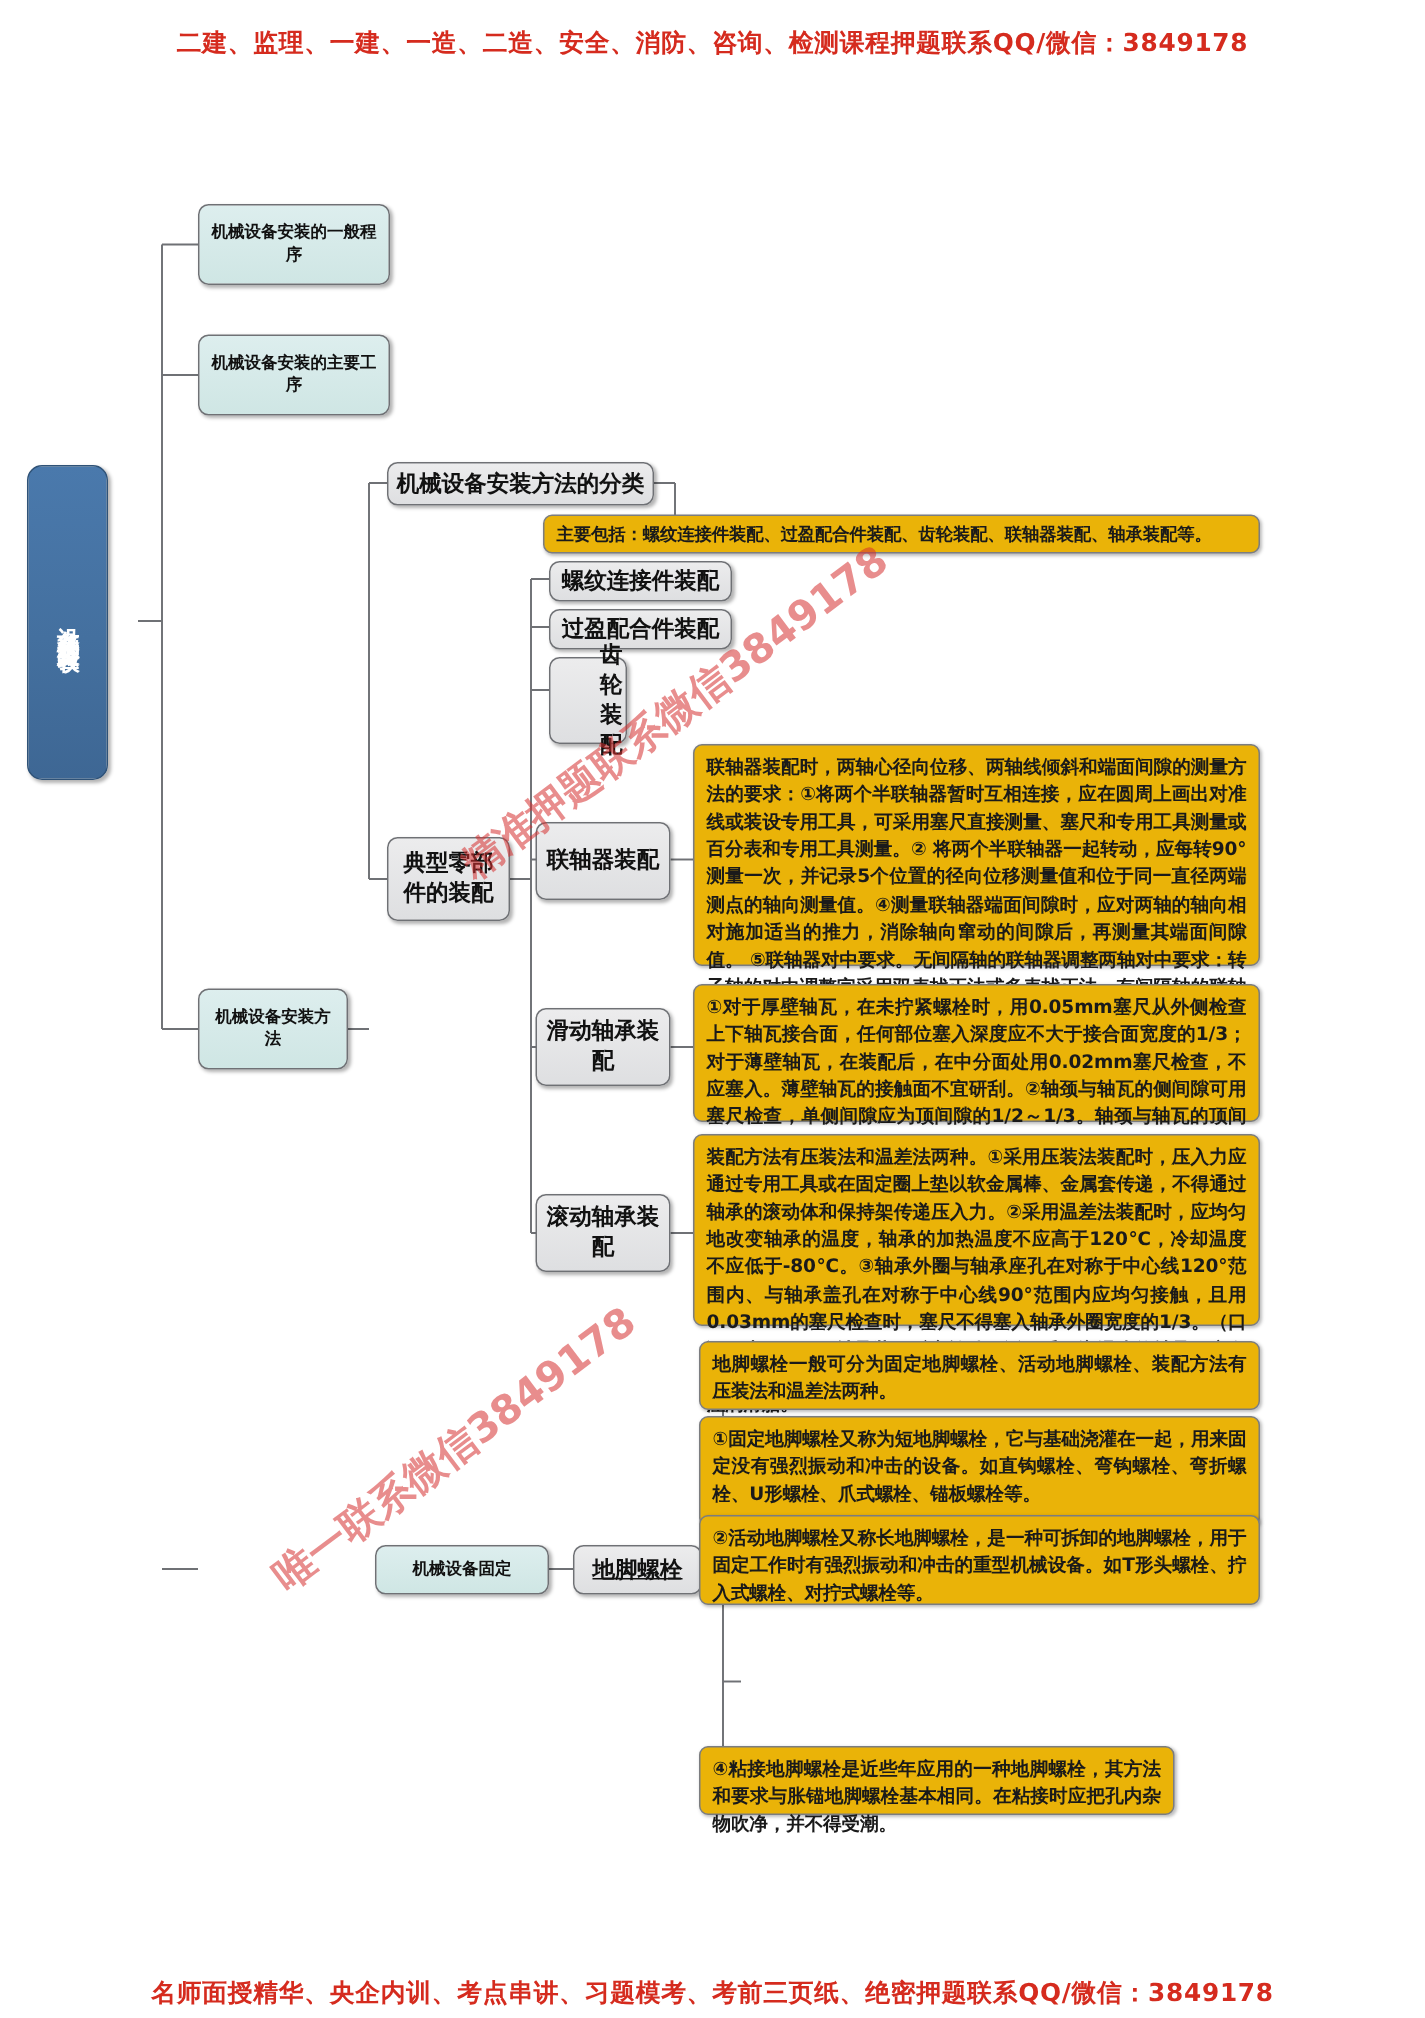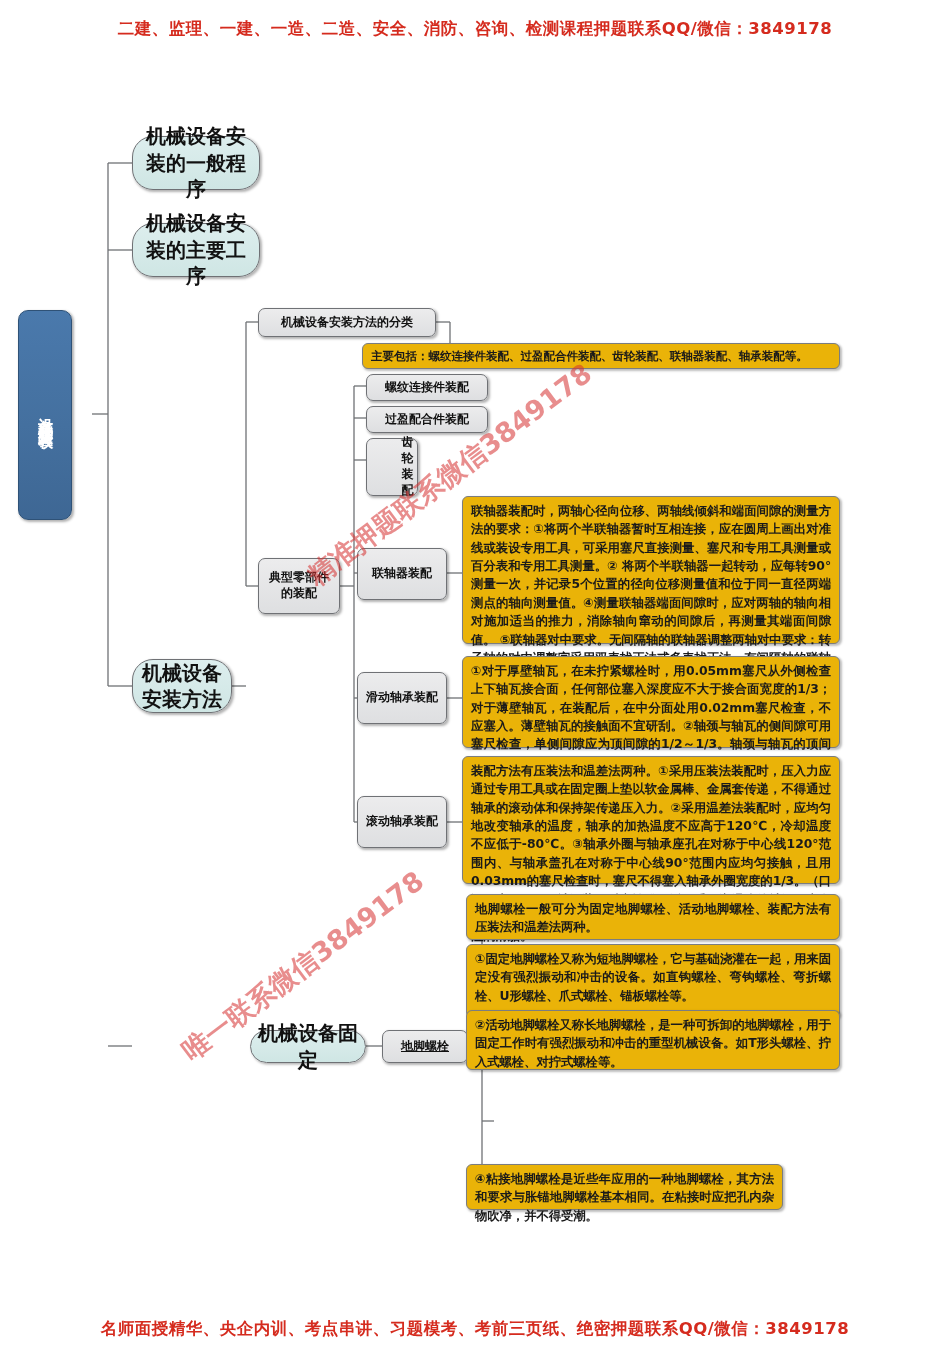--- a/index.html
+++ b/index.html
@@ -71,28 +71,27 @@
     writing-mode: vertical-rl;
     text-orientation: upright;
     padding: 6px 0;
     line-height: 1.55;
     font-weight: bold;
   }
 
   
   .node.teal {
     background: linear-gradient(180deg,#ddeeee 0%,#cfe6e4 100%);
-    font-size: 20px;
+    font-size: 11px;
     padding: 4px 6px;
-    border-radius: 21px;
   }
   
   .node.grey {
     background: linear-gradient(180deg,#ececed 0%,#dedfe1 100%);
-    font-size: 12px;
+    font-size: 15px;
     padding: 3px 5px;
   }
 
   
   .textbox {
     position: absolute;
     box-sizing: border-box;
     border: 1.3px solid #7b7d80;
     border-radius: 6px;
     background: #eab308;

